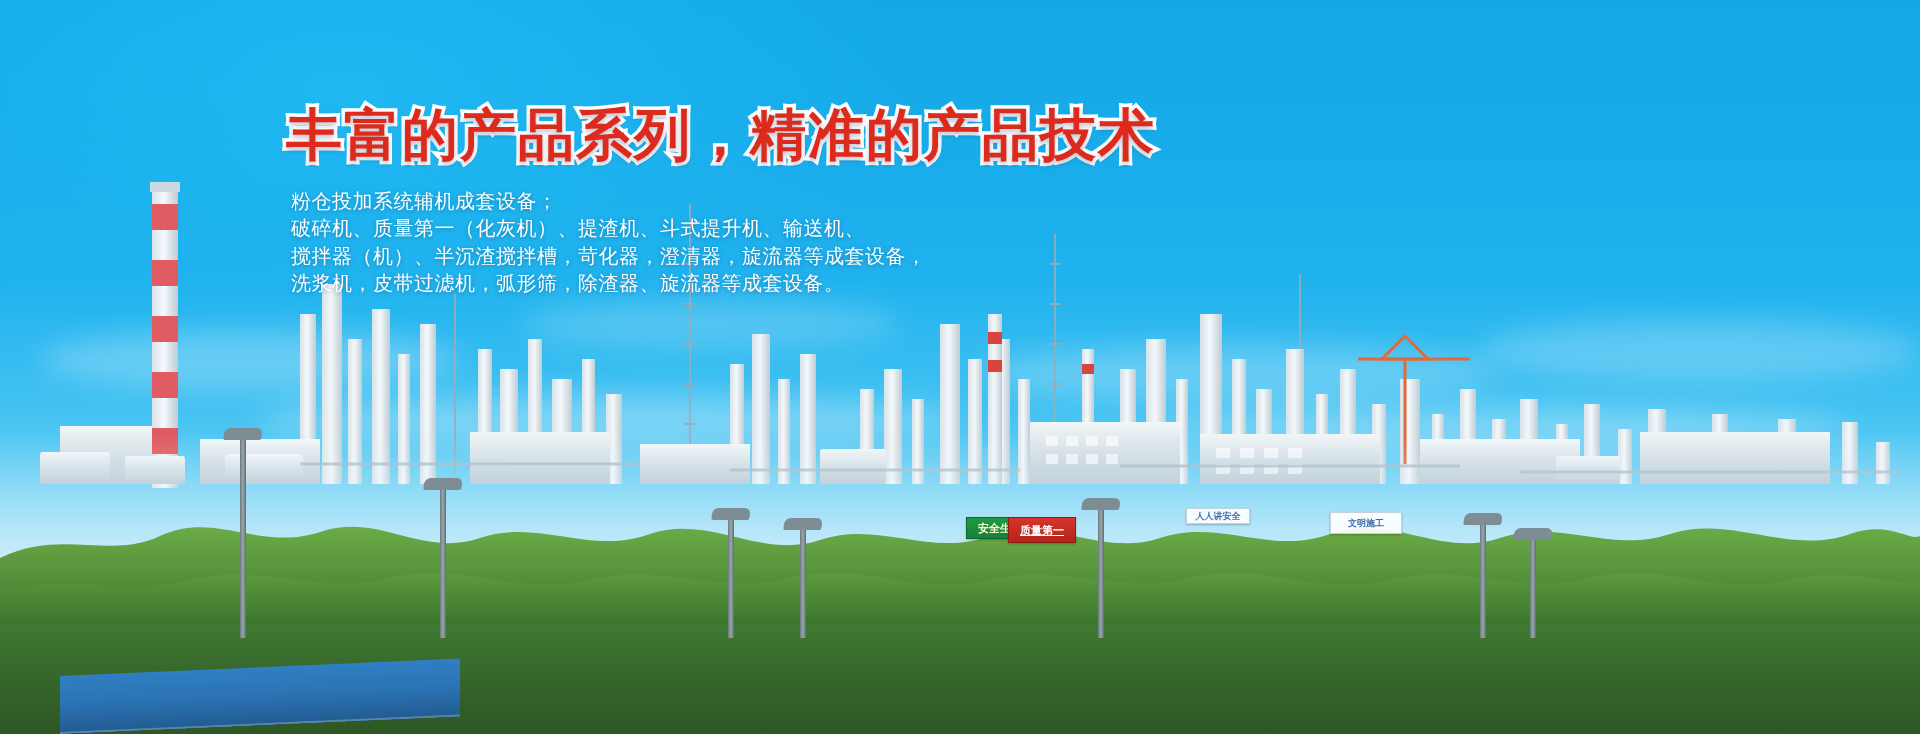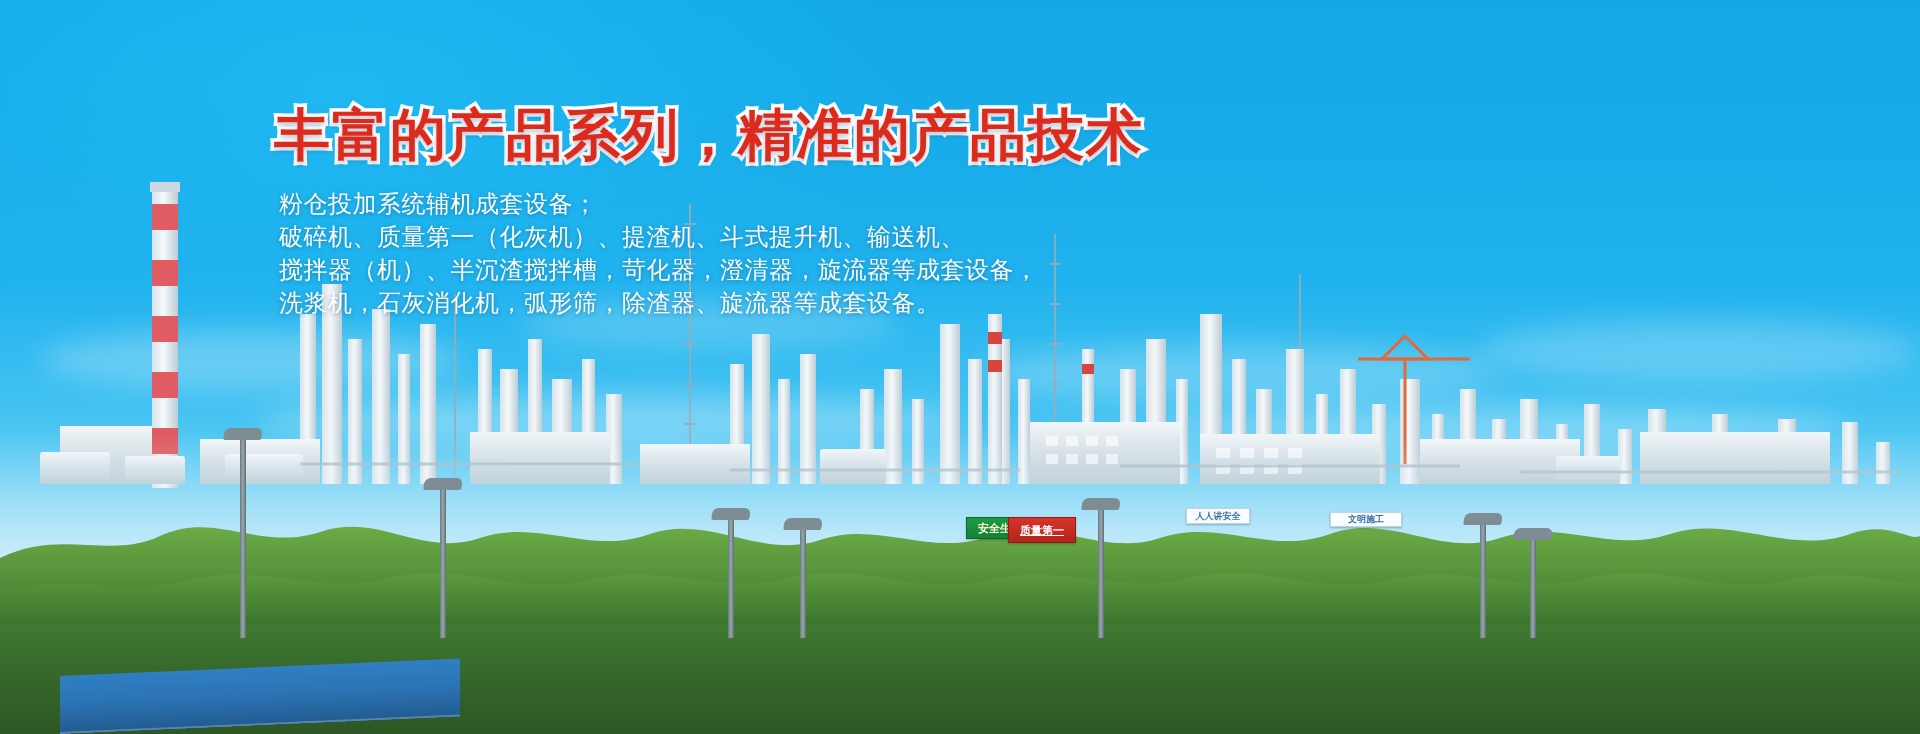--- a/index.html
+++ b/index.html
@@ -114,21 +114,21 @@
     width: 400px; height: 58px;
     background: linear-gradient(to bottom, #2f7fc4 0%, #2b72b2 50%, #215b90 100%);
     transform: skewY(-2.5deg);
     transform-origin: left bottom;
     box-shadow: 0 -2px 0 rgba(255,255,255,.25) inset;
   }
 
   
   .copy {
     position: absolute;
-    left: 274px;
+    left: 286px;
     top: 104px;
     width: 940px;
     z-index: 40;
   }
 
   .headline {
     margin: 0;
     font-family: "DejaVu Sans", "Liberation Sans", sans-serif;
     font-size: 56px;
     font-weight: 700;
@@ -149,21 +149,21 @@
     font-weight: 700;
     color: #ffffff;
     letter-spacing: 1px;
     line-height: 1.1;
     text-shadow: 0 2px 6px rgba(0,50,90,0.35);
   }
 
   .body-text {
     margin: 22px 0 0 5px;
     font-family: "DejaVu Sans", "Liberation Sans", sans-serif;
-    font-size: 24px;
+    font-size: 20px;
     font-weight: 400;
     color: #ffffff;
     line-height: 1.38;
     letter-spacing: .5px;
     text-shadow: 0 1px 4px rgba(0,50,90,0.40);
   }
   .body-text div { white-space: nowrap; }
 
   
   .site-banner {
@@ -427,25 +427,25 @@
   <div class="lamp" style="left:728px;height:120px;"></div>
   <div class="lamp" style="left:800px;height:110px;"></div>
   <div class="lamp" style="left:1098px;height:130px;"></div>
   <div class="lamp" style="left:1480px;height:115px;"></div>
   <div class="lamp" style="left:1530px;height:100px;"></div>
 
   <div class="site-banner sb-green" style="left:934px; top:517px; width:68px; height:22px; font-size:11px;">安全生产</div>
   <div class="site-banner sb-red" style="left:1008px; top:517px; width:68px; height:26px; font-size:11px;text-decoration:underline;">质量第一</div>
   <div class="site-banner sb-green" style="left:934px; top:525px; width:142px; height:18px; font-size:10px; opacity:.0;">安全是职工的生命线</div>
   <div class="site-banner sb-white" style="left:1186px; top:508px; width:64px; height:16px; font-size:9px;">人人讲安全</div>
-  <div class="site-banner sb-white" style="left:1330px; top:512px; width:72px; height:15px; font-size:9px;">文明施工</div>
+  <div class="site-banner sb-white" style="left:1330px; top:512px; width:72px; height:22px; font-size:9px;">文明施工</div>
 
   <div class="copy">
     <h1 class="headline">丰富的产品系列，精准的产品技术</h1>
     <div class="body-text">
       <div>粉仓投加系统辅机成套设备；</div>
       <div>破碎机、质量第一（化灰机）、提渣机、斗式提升机、输送机、</div>
       <div>搅拌器（机）、半沉渣搅拌槽，苛化器，澄清器，旋流器等成套设备，</div>
-      <div>洗浆机，石灰消化机，弧形筛，除渣器、旋流器等成套设备。</div>
+      <div>洗浆机，皮带过滤机，弧形筛，除渣器、旋流器等成套设备。</div>
     </div>
   </div>
 
 </div>
 
 </body></html>

